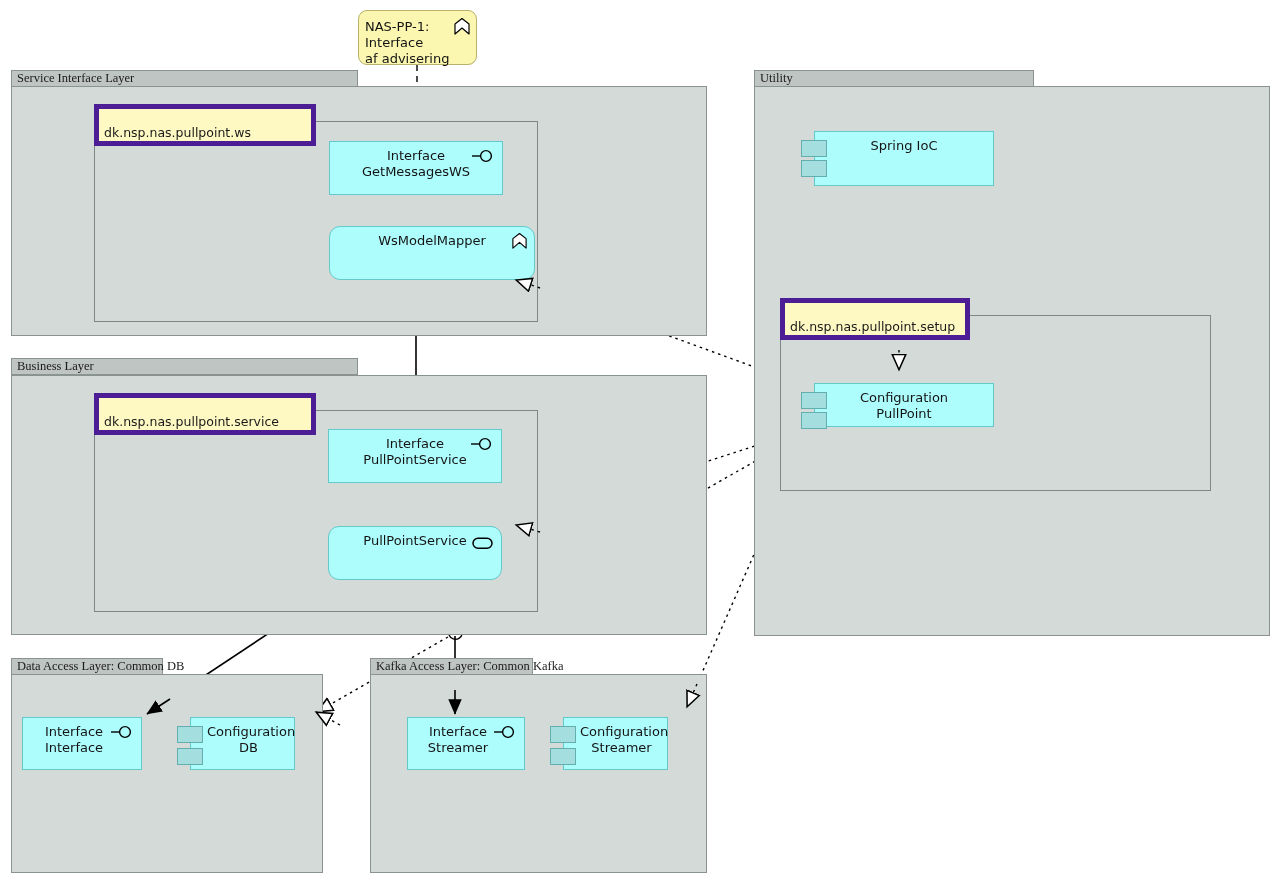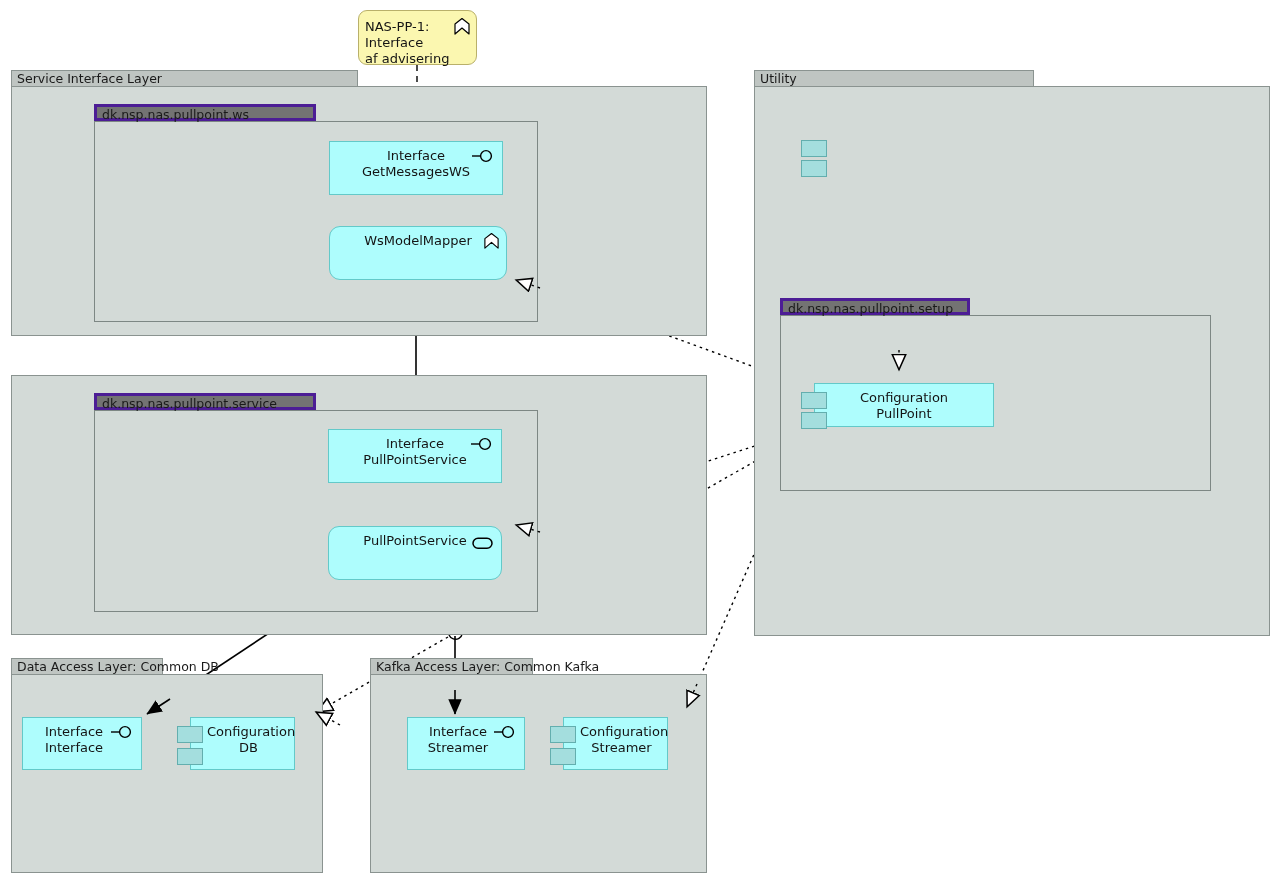--- a/index.html
+++ b/index.html
@@ -12,26 +12,26 @@
 
   
   svg.edges{position:absolute;left:0;top:0;width:1281px;height:885px;overflow:visible;}
   svg.edges.below{z-index:5;}
   svg.edges.above{z-index:40;pointer-events:none;}
 
   
   .layer{position:absolute;background:#d3dad7;border:1px solid #8a9390;box-sizing:border-box;z-index:10;}
   .layer-tab{position:absolute;background:#bfc5c2;border:1px solid #8a9390;
     box-sizing:border-box;height:17px;line-height:15px;padding:0 5px;
-    font-size:12.5px;color:#1a1a1a;white-space:nowrap;z-index:11;}
+    font-size:12.5px;color:#1a1a1a;white-space:nowrap;z-index:11;font-family:Liberation Serif, serif;}
 
   
   .pkg{position:absolute;background:#d3dad7;border:1px solid #7d8784;box-sizing:border-box;z-index:12;}
-  .pkg-tab{position:absolute;background:#737373;border:3px solid #4c1d95;box-sizing:border-box;
-    height:17px;line-height:15px;padding:0 5px;font-size:12.5px;white-space:nowrap;z-index:13;}
+  .pkg-tab{position:absolute;background:#fef9c3;border:5px solid #4c1d95;box-sizing:border-box;
+    height:17px;line-height:15px;padding:16px 5px;font-size:12.5px;white-space:nowrap;z-index:13;}
 
   
   .node{position:absolute;box-sizing:border-box;z-index:20;
     background:#aefdfd;border:1px solid #63c9c9;}
   .node .title{position:absolute;left:0;right:0;top:6px;text-align:center;
     font-size:13px;line-height:16px;color:#141414;padding:0 22px;}
   .node.rounded{border-radius:11px;background:#aefdfd;border:1px solid #63c9c9;}
 
   
   .ctab{position:absolute;width:26px;height:17px;background:#a4dede;border:1px solid #63aeae;
@@ -117,20 +117,21 @@
     </g>
   </svg>
 
   <div class="layer" style="left:11px;top:86px;width:696px;height:250px;"></div>
   <div class="layer-tab" style="left:11px;top:70px;width:347px;">Service Interface Layer</div>
 
   <div class="pkg" style="left:94px;top:121px;width:444px;height:201px;"></div>
   <div class="pkg-tab" style="left:94px;top:104px;width:222px;">dk.nsp.nas.pullpoint.ws</div>
 
   <div class="layer" style="left:11px;top:375px;width:696px;height:260px;"></div>
+  <div class="layer-tab" style="left:11px;top:358px;width:347px;">Business Layer</div>
 
   <div class="pkg" style="left:94px;top:410px;width:444px;height:202px;"></div>
   <div class="pkg-tab" style="left:94px;top:393px;width:222px;">dk.nsp.nas.pullpoint.service</div>
 
   <div class="layer" style="left:11px;top:674px;width:312px;height:199px;"></div>
   <div class="layer-tab" style="left:11px;top:658px;width:152px;">Data Access Layer: Common DB</div>
 
   <div class="layer" style="left:370px;top:674px;width:337px;height:199px;"></div>
   <div class="layer-tab" style="left:370px;top:658px;width:163px;">Kafka Access Layer: Common Kafka</div>
 
@@ -155,21 +156,21 @@
     <div class="title">
       <div>Interface</div>
       <div>GetMessagesWS</div>
     </div>
     <svg class="lolli" style="right:6px;top:7px;" width="24" height="14" viewBox="0 0 24 14">
       <line x1="0" y1="7" x2="9" y2="7" stroke="#000" stroke-width="1.4"></line>
       <circle cx="14" cy="7" r="5.4" fill="none" stroke="#000" stroke-width="1.4"></circle>
     </svg>
   </div>
 
-  <div class="node rounded" style="left:329px;top:226px;width:178px;height:54px;">
+  <div class="node rounded" style="left:329px;top:226px;width:206px;height:54px;">
     <div class="title">
       <div>WsModelMapper</div>
     </div>
     <svg class="icn" style="right:6px;top:5px;" width="17" height="19" viewBox="0 0 18 20">
       <path d="M2,17 L2,7 L9,1.5 L16,7 L16,17 L9,11 z" fill="#ffffff" stroke="#000" stroke-width="1.2" stroke-linejoin="round"></path>
     </svg>
   </div>
 
   <div class="node" style="left:328px;top:429px;width:174px;height:54px;">
     <div class="title">
@@ -224,20 +225,25 @@
 
   <div class="node" style="left:563px;top:717px;width:105px;height:53px;">
     <div class="title" style="padding:0 4px 0 16px;">
       <div>Configuration</div>
       <div>Streamer</div>
     </div>
   </div>
   <div class="ctab" style="left:550px;top:726px;"></div>
   <div class="ctab" style="left:550px;top:748px;"></div>
 
+  <div class="node" style="left:814px;top:131px;width:180px;height:55px;">
+    <div class="title">
+      <div>Spring IoC</div>
+    </div>
+  </div>
   <div class="ctab" style="left:801px;top:140px;"></div>
   <div class="ctab" style="left:801px;top:160px;"></div>
 
   <div class="node" style="left:814px;top:383px;width:180px;height:44px;">
     <div class="title">
       <div>Configuration PullPoint</div>
     </div>
   </div>
   <div class="ctab" style="left:801px;top:392px;"></div>
   <div class="ctab" style="left:801px;top:412px;"></div>

